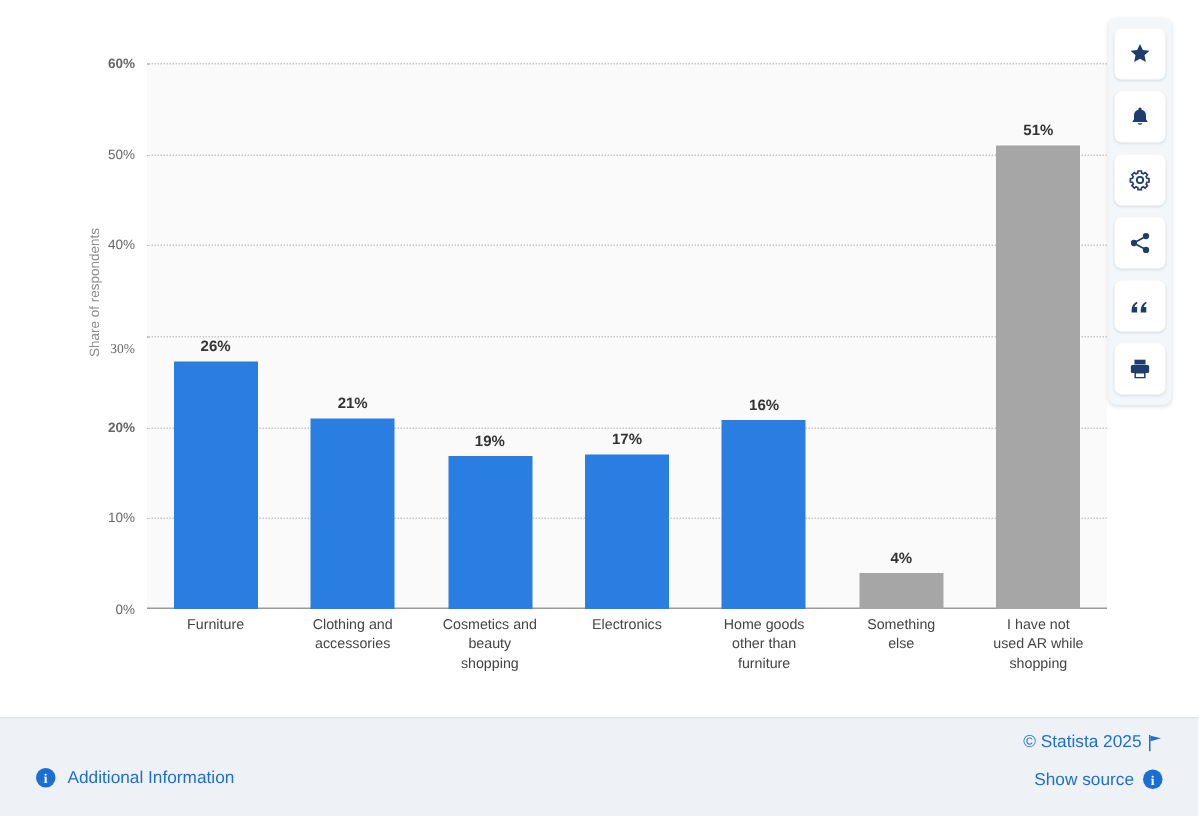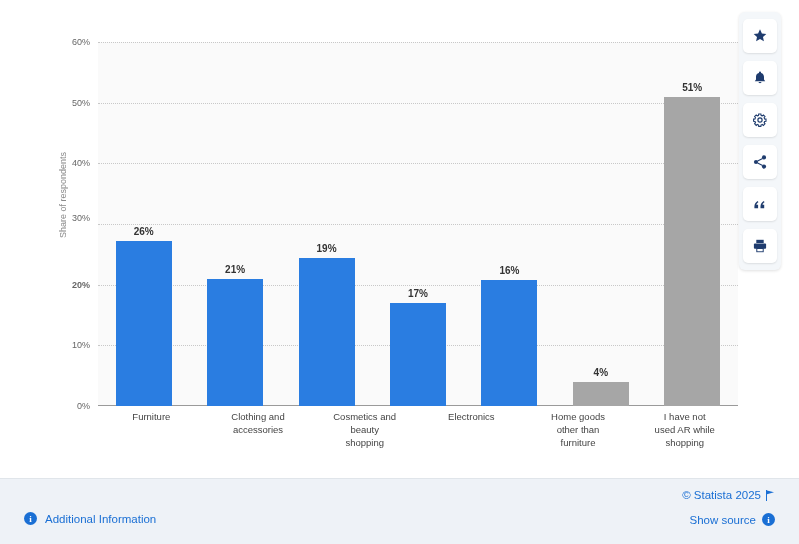--- a/index.html
+++ b/index.html
@@ -172,38 +172,38 @@
         <div class="gridline" style="top: 182px;"></div>
         <div class="gridline" style="top: 121.333px;"></div>
         <div class="gridline" style="top: 60.6667px;"></div>
         <div class="gridline" style="top: 0px;"></div>
       </div>
     <div class="axis-line"></div>
     <div id="yticks">
         <div class="ytick" style="top: 364px;">0%</div>
         <div class="ytick" style="top: 303.333px;">10%</div>
         <div class="ytick" style="top: 242.667px; font-weight: bold;">20%</div>
-        <div class="ytick" style="top: 176px;">30%</div>
+        <div class="ytick" style="top: 190px; font-family: Liberation Serif, serif;">30%</div>
         <div class="ytick" style="top: 121.333px;">40%</div>
         <div class="ytick" style="top: 60.6667px;">50%</div>
-        <div class="ytick" style="top: 0px;">60%</div>
+        <div class="ytick" style="top: 0px; font-weight: bold;">60%</div>
       </div>
     <div class="bars" id="bars">
         <div class="bar-slot">
           <div class="bar" style="height: 165px; background: rgb(42, 125, 225);">
             <div class="bar-value">26%</div>
           </div>
         </div>
         <div class="bar-slot">
           <div class="bar" style="height: 127.4px; background: rgb(42, 125, 225);">
             <div class="bar-value">21%</div>
           </div>
         </div>
         <div class="bar-slot">
-          <div class="bar" style="height: 148px; background: rgb(42, 125, 225);">
+          <div class="bar" style="height: 102px; background: rgb(42, 125, 225);">
             <div class="bar-value">19%</div>
           </div>
         </div>
         <div class="bar-slot">
           <div class="bar" style="height: 103.133px; background: rgb(42, 125, 225);">
             <div class="bar-value">17%</div>
           </div>
         </div>
         <div class="bar-slot">
           <div class="bar" style="height: 126px; background: rgb(42, 125, 225);">
@@ -236,20 +236,24 @@
         <div>beauty</div>
         <div>shopping</div>
       </div>
       <div class="xlabel">
         <div>Electronics</div>
       </div>
       <div class="xlabel">
         <div>Home goods</div>
         <div>other than</div>
         <div>furniture</div>
+      </div>
+      <div class="xlabel">
+        <div>Something</div>
+        <div>else</div>
       </div>
       <div class="xlabel">
         <div>I have not</div>
         <div>used AR while</div>
         <div>shopping</div>
       </div>
     </div>
 </div>
 
 <div id="footer">

